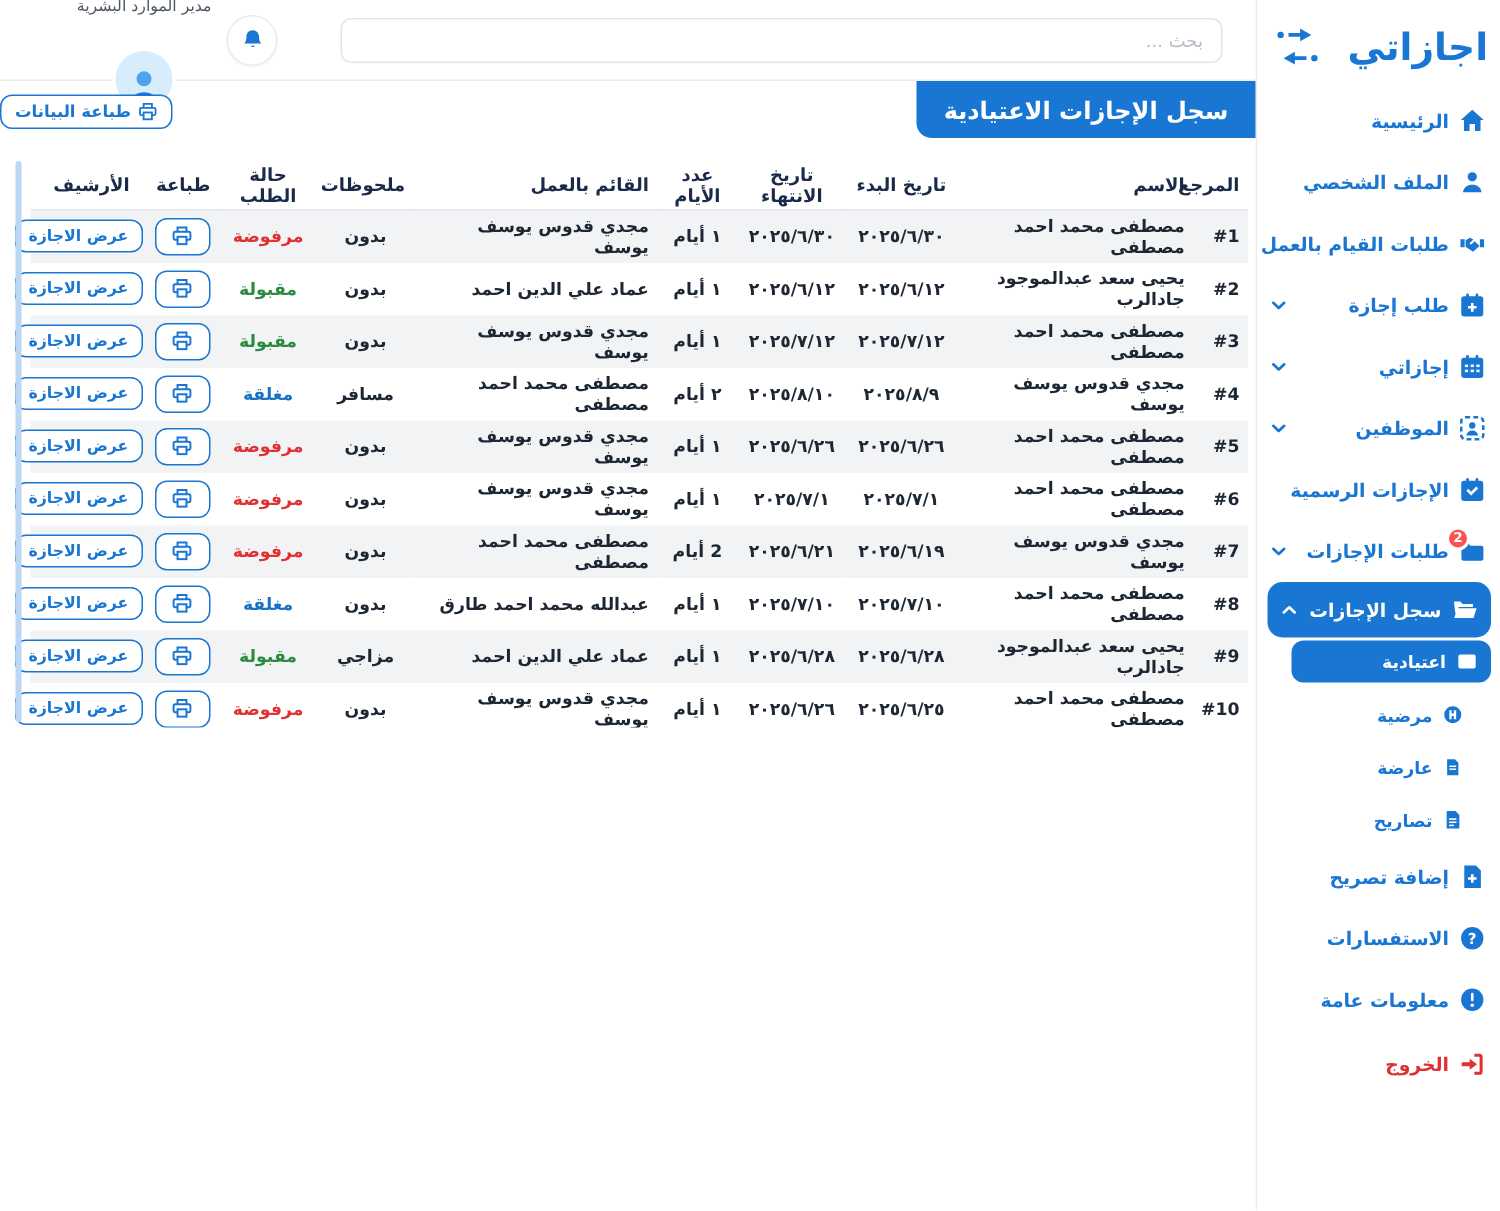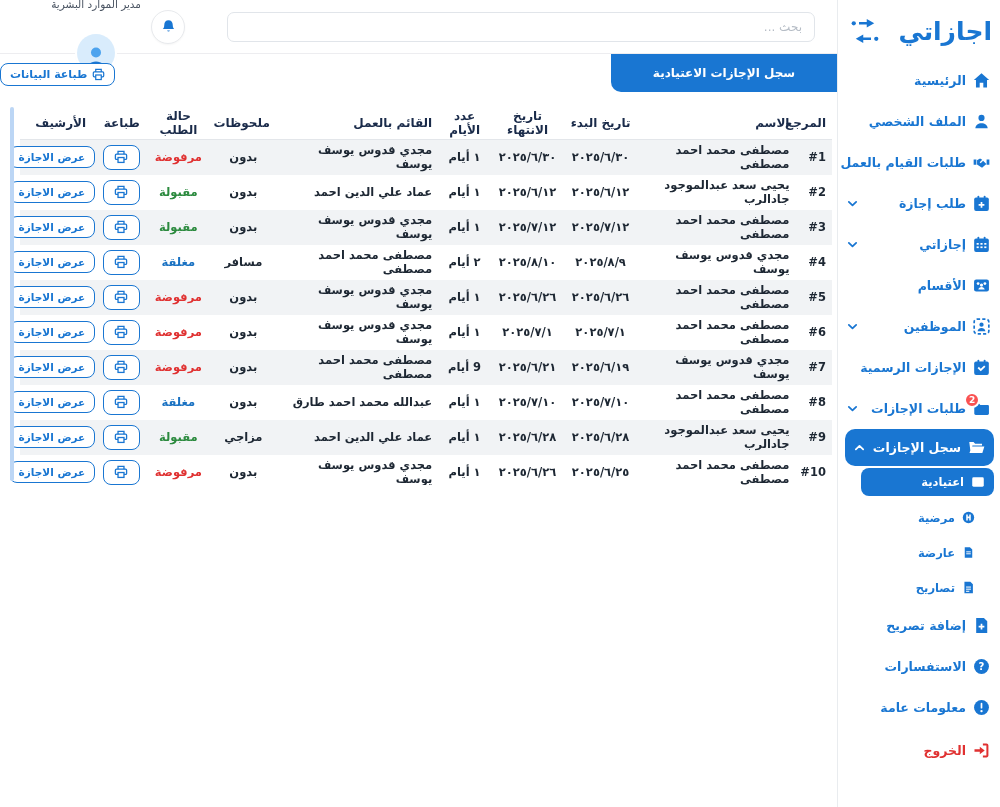--- a/index.html
+++ b/index.html
@@ -46,21 +46,21 @@
   .bell-btn .icn{width:15px;height:15px;color:var(--primary);}
   .user{display:flex;align-items:center;gap:23px;flex-shrink:0;flex-direction:column;}
   .user-txt{text-align:right;line-height:1.25;}
   .user-name{font-size:13px;font-weight:700;color:#1f2937;}
   .user-role{font-size:10.5px;color:#4b5563;}
   .avatar{width:38px;height:38px;border-radius:50%;background:#d9ecfc;overflow:hidden;display:flex;align-items:flex-end;justify-content:center;box-shadow:0 0 0 2px #fff,0 1px 3px rgba(0,0,0,.08);}
   .avatar svg{width:30px;height:30px;display:block;}
 
   .content{position:relative;flex:1;}
   .top-row{display:flex;align-items:flex-start;justify-content:space-between;}
-  .banner{width:226px;height:38px;background:var(--primary);color:#fff;font-size:12px;font-weight:700;
+  .banner{width:226px;height:38px;background:var(--primary);color:#fff;font-size:16px;font-weight:700;
     display:flex;align-items:center;justify-content:center;border-radius:0 0 0 10px;}
   .print-btn{margin:9px 0 0 0;background:#fff;border:1.4px solid var(--primary);color:var(--primary);
     font-family:inherit;font-weight:700;font-size:11px;border-radius:8px;padding:4px 9px;display:flex;align-items:center;gap:5px;cursor:pointer;}
   .print-btn .icn{width:13px;height:13px;}
 
   .table-wrap{position:relative;margin:15px 5px 0 10px;height:378px;overflow:hidden;}
   .vscroll{position:absolute;left:0;top:0;bottom:4px;width:4px;background:#bcd6f5;border-radius:4px;}
   table{width:calc(100% - 10px);margin-left:10px;border-collapse:collapse;table-layout:fixed;}
   th{height:29px;font-size:12px;font-weight:700;color:var(--head-ink);border-bottom:1px solid #e3e6ea;padding:2px 6px;background:#fff;}
   td{height:35px;font-size:11.5px;font-weight:700;color:var(--ink);padding:2px 6px;}
@@ -156,34 +156,20 @@
               </g>
             </svg>
           </span>
           <span class="lbl">إجازاتي</span>
           <span class="chev"><svg viewBox="0 0 16 16" fill="none" stroke="currentColor" stroke-width="2.2" stroke-linecap="round" stroke-linejoin="round">
               <path d="M3.5 6 8 10.2 12.5 6"></path>
             </svg></span>
         </div>
         <div class="nav-item">
           <span class="icn">
-            <svg viewBox="0 0 16 16" fill="currentColor">
-              <rect x="1" y="2.3" width="14" height="11.4" rx="2"></rect>
-              <g fill="#fff">
-                <circle cx="4.8" cy="6.2" r="1.3"></circle>
-                <circle cx="11.2" cy="6.2" r="1.3"></circle>
-                <circle cx="8" cy="7.6" r="1.5"></circle>
-                <path d="M5 11.8c.3-1.6 1.4-2.4 3-2.4s2.7.8 3 2.4z"></path>
-              </g>
-            </svg>
-          </span>
-          <span class="lbl">الأقسام</span>
-        </div>
-        <div class="nav-item">
-          <span class="icn">
             <svg viewBox="0 0 16 16">
               <rect x="1.1" y="1.1" width="13.8" height="13.8" rx="2.6" fill="none" stroke="currentColor" stroke-width="1.6" stroke-dasharray="3 2"></rect>
               <g fill="currentColor">
                 <circle cx="8" cy="6.3" r="2"></circle>
                 <path d="M4.3 12.5c.4-2.1 1.9-3.1 3.7-3.1s3.3 1 3.7 3.1z"></path>
               </g>
             </svg>
           </span>
           <span class="lbl">الموظفين</span>
           <span class="chev"><svg viewBox="0 0 16 16" fill="none" stroke="currentColor" stroke-width="2.2" stroke-linecap="round" stroke-linejoin="round">
@@ -489,21 +475,21 @@
                       </svg>
                     </span>
                   </button></td>
                 <td class="c-arch"><button class="btn-view">عرض الاجازة</button></td>
               </tr>
               <tr>
                 <td class="c-ref">#7</td>
                 <td class="c-name">مجدي قدوس يوسف يوسف</td>
                 <td class="c-date">٢٠٢٥/٦/١٩</td>
                 <td class="c-date">٢٠٢٥/٦/٢١</td>
-                <td class="c-days">9 أيام</td>
+                <td class="c-days">2 أيام</td>
                 <td class="c-worker">مصطفى محمد احمد مصطفى</td>
                 <td class="c-notes">بدون</td>
                 <td class="c-status st-rejected">مرفوضة</td>
                 <td class="c-print"><button class="btn-print">
                     <span class="icn">
                       <svg viewBox="0 0 16 16" fill="none" stroke="currentColor" stroke-width="1.5">
                         <path d="M4.6 4.8V1.6h6.8v3.2"></path>
                         <rect x="1.6" y="4.8" width="12.8" height="6" rx="1.2"></rect>
                         <rect x="4.6" y="8.6" width="6.8" height="5.6" fill="#fff"></rect>
                       </svg>

